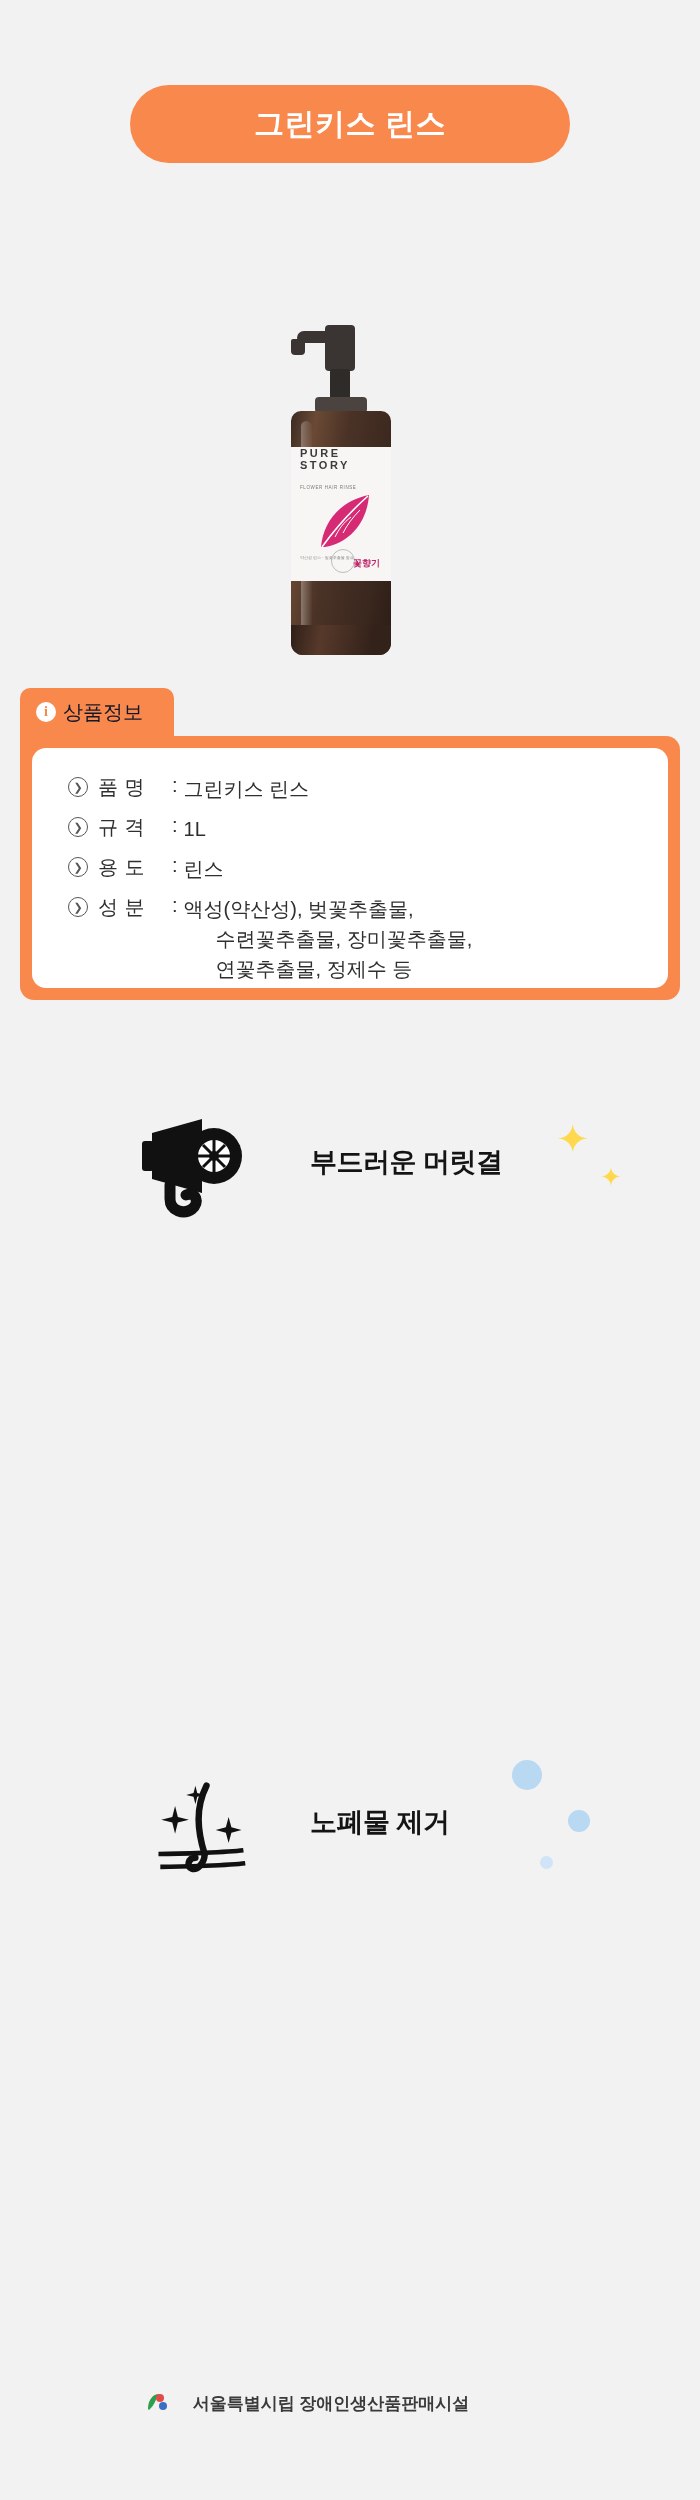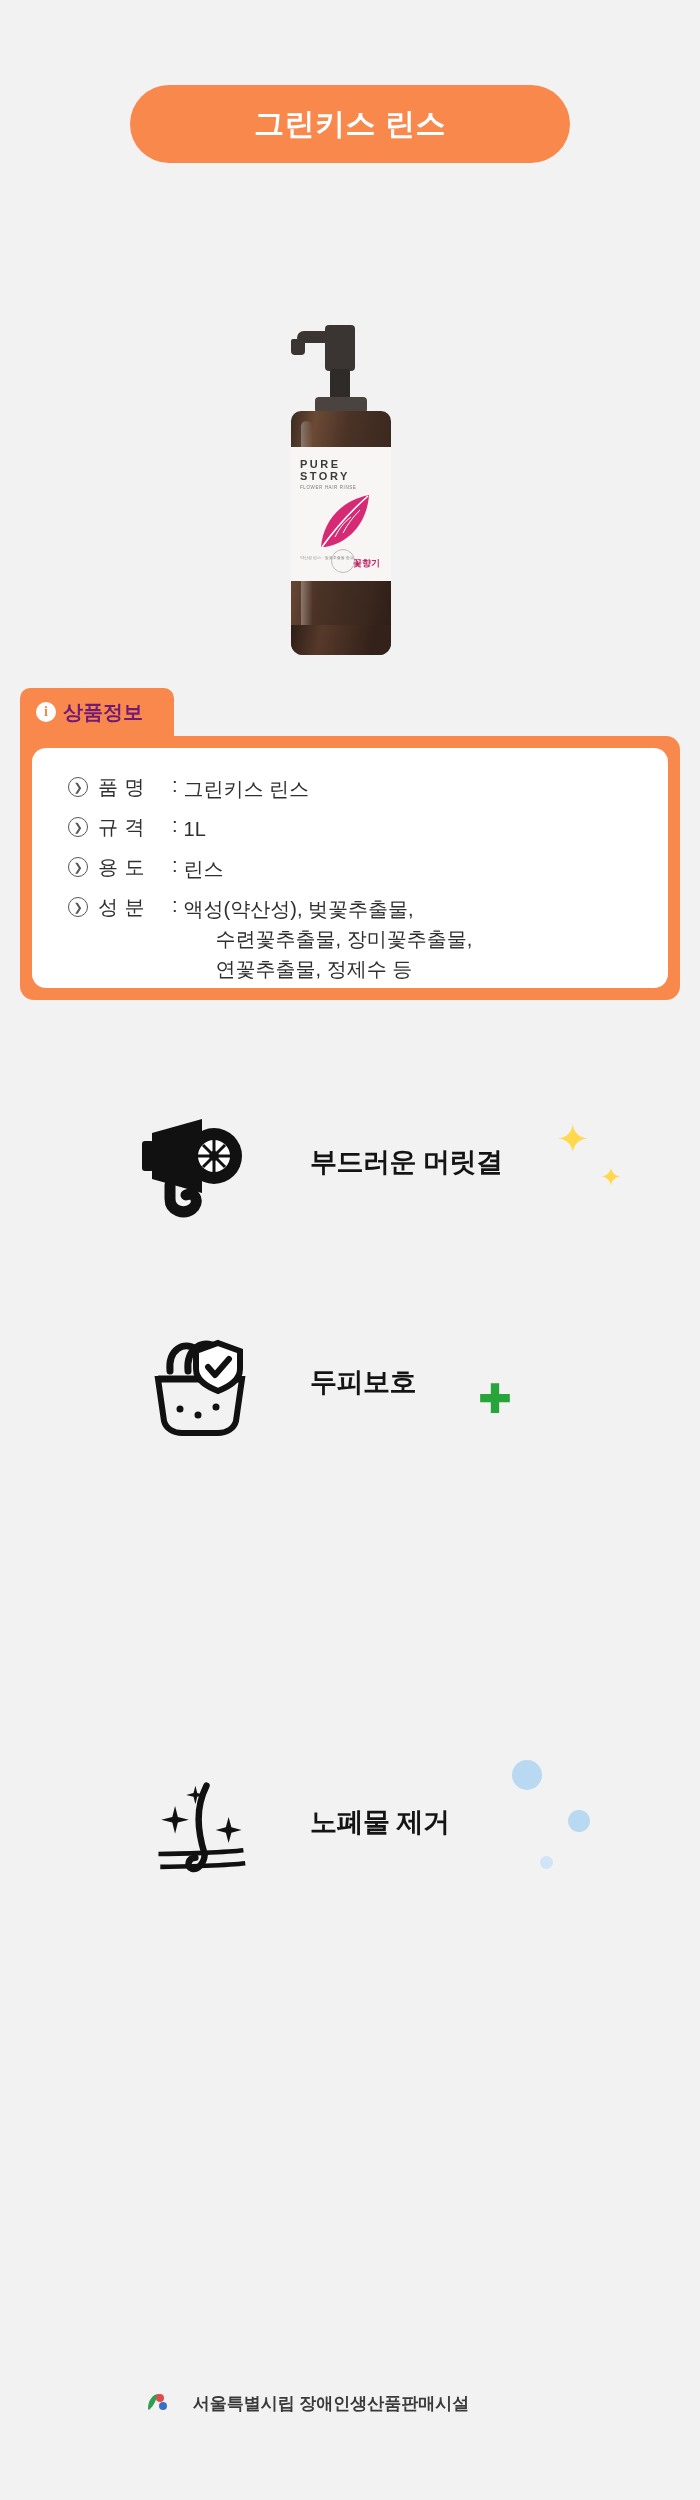--- a/index.html
+++ b/index.html
@@ -126,21 +126,21 @@
     left: 14px;
     top: 122px;
     width: 100px;
     height: 134px;
     background: #f7f6f4;
     overflow: hidden;
   }
   .label-brand {
     position: absolute;
     left: 9px;
-    top: 11px;
+    top: 0;
     font-size: 11px;
     font-weight: bold;
     letter-spacing: 2.5px;
     color: #3b3b3b;
     line-height: 12px;
   }
   .label-sub {
     position: absolute;
     left: 9px;
     top: 38px;
@@ -214,23 +214,23 @@
     color: #f9884d;
     font-size: 14px;
     font-weight: bold;
     font-family: "Liberation Serif", serif;
     display: flex;
     align-items: center;
     justify-content: center;
     line-height: 1;
   }
   .info-tab .tab-text {
-    color: #701a75;
+    color: #0f172a;
     font-size: 20px;
-    font-weight: bold;
+    font-weight: normal;
   }
   .info-card-outer {
     position: absolute;
     left: 20px;
     top: 736px;
     width: 660px;
     height: 264px;
     background: #f9884d;
     border-radius: 0 14px 14px 14px;
   }
@@ -418,37 +418,20 @@
         <circle cx="74" cy="41" r="5" fill="#111"></circle>
         <path d="M74 25 L74 57 M58 41 L90 41 M63 30 L85 52 M85 30 L63 52" stroke="#111" stroke-width="3"></path>
         <path d="M30 70 L30 84 C30 96 44 100 52 94 C60 88 56 76 46 80" stroke="#111" stroke-width="11" fill="none" stroke-linecap="round"></path>
       </svg>
     </div>
     <span class="sparkle" style="left:556px; top:6px; font-size:40px;">✦</span>
     <span class="sparkle" style="left:600px; top:52px; font-size:26px;">✦</span>
     <span class="ftext">부드러운 머릿결</span>
   </div>
 
-  <div class="feature" style="top:1330px;">
-    <div class="icon-wrap">
-      <svg width="120" height="110" viewBox="0 0 120 110">
-        <path d="M30 36 C28 14 44 6 56 14" stroke="#111" stroke-width="7" fill="none" stroke-linecap="round"></path>
-        <path d="M48 36 C46 12 64 4 76 12" stroke="#111" stroke-width="7" fill="none" stroke-linecap="round"></path>
-        <path d="M18 44 L102 44 L96 86 C94 94 86 98 78 98 L42 98 C34 98 26 94 24 86 Z" fill="none" stroke="#111" stroke-width="6"></path>
-        <path d="M18 44 L102 44" stroke="#111" stroke-width="7"></path>
-        <circle cx="40" cy="74" r="3.5" fill="#111"></circle>
-        <circle cx="58" cy="80" r="3.5" fill="#111"></circle>
-        <circle cx="76" cy="72" r="3.5" fill="#111"></circle>
-        <path d="M78 8 L100 16 L100 34 C100 46 88 52 78 56 C68 52 56 46 56 34 L56 16 Z" fill="#fff" stroke="#111" stroke-width="6"></path>
-        <path d="M68 32 L75 40 L89 24" stroke="#111" stroke-width="6" fill="none" stroke-linecap="round" stroke-linejoin="round"></path>
-      </svg>
-    </div>
-    <span class="ftext">두피보호</span>
-    <span style="position:absolute; left:478px; top:42px; font-size:34px; font-weight:bold; color:#27a53a;">✚</span>
-  </div>
 
 
   <div class="feature" style="top:1770px;">
     <div class="icon-wrap">
       <svg width="130" height="120" viewBox="0 0 130 120">
         <path d="M20 86 C44 86 96 84 112 82" stroke="#111" stroke-width="5" fill="none"></path>
         <path d="M22 100 C46 100 98 98 114 96" stroke="#111" stroke-width="5" fill="none"></path>
         <path d="M70 86 C62 60 60 36 72 12" stroke="#111" stroke-width="7" fill="none" stroke-linecap="round"></path>
         <path d="M70 86 C70 96 62 104 56 102 C50 100 52 90 60 90" stroke="#111" stroke-width="7" fill="none" stroke-linecap="round"></path>
         <path d="M38 34 L41 46 L53 49 L41 52 L38 64 L35 52 L23 49 L35 46 Z" fill="#111"></path>

